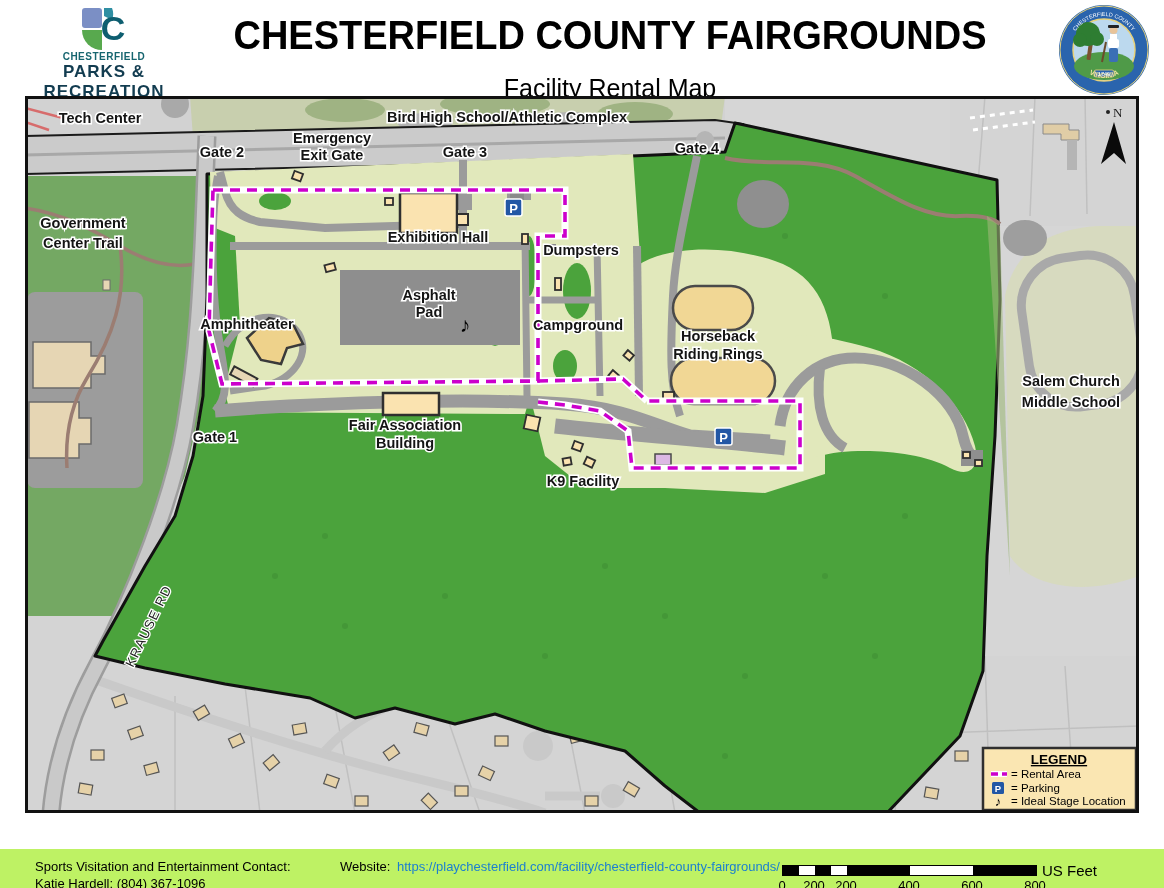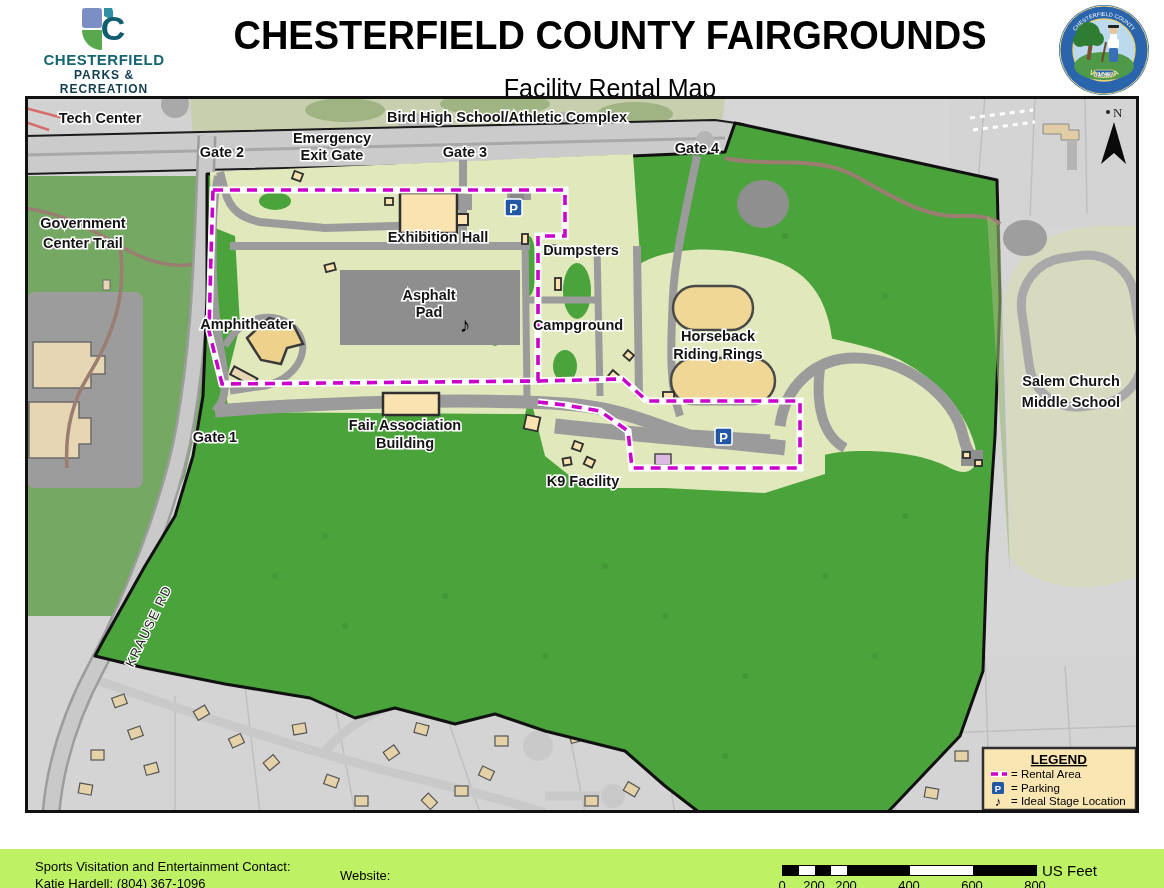--- a/index.html
+++ b/index.html
@@ -1,39 +1,39 @@
 <!DOCTYPE html>
 <html><head>
 <meta charset="utf-8">
 <style>
   html,body{margin:0;padding:0;background:#fff;}
   body{width:1164px;height:888px;position:relative;font-family:"Liberation Sans",sans-serif;overflow:hidden;}
   
   .header{position:absolute;left:0;top:0;width:1164px;height:96px;background:#fff;}
   .logo{position:absolute;left:14px;top:6px;width:180px;text-align:center;}
   .logo-mark{width:48px;height:44px;margin:0 auto;display:block;}
-  .logo-l1{color:#16656f;font-weight:bold;font-size:15px;letter-spacing:.5px;margin-top:1px;}
-  .logo-l2,.logo-l3{color:#123c50;font-weight:bold;font-size:12px;letter-spacing:1px;}
+  .logo-l1{color:#16656f;font-weight:bold;font-size:10px;letter-spacing:.5px;margin-top:1px;}
+  .logo-l2,.logo-l3{color:#123c50;font-weight:bold;font-size:17px;letter-spacing:1px;}
   .title{position:absolute;left:180px;top:14px;width:860px;text-align:center;font-size:38px;font-weight:800;color:#000;letter-spacing:0;white-space:nowrap;transform:scaleY(1.05);}
   .subtitle{position:absolute;left:180px;top:74px;width:860px;text-align:center;font-size:25px;color:#000;}
   .seal{position:absolute;right:14px;top:4px;width:92px;height:92px;}
   
   .map-wrap{position:absolute;left:25px;top:96px;width:1114px;height:717px;}
   .map-svg{display:block;}
   .maplabel{font-size:14.5px;font-weight:bold;fill:#141414;stroke:#fff;stroke-width:3.2px;paint-order:stroke;text-anchor:middle;}
   .road-label{font-size:13px;fill:#1c1c1c;stroke:#fff;stroke-width:2.6px;paint-order:stroke;letter-spacing:1.5px;}
   .legend-title{font-size:13.5px;font-weight:bold;fill:#000;text-decoration:underline;text-anchor:middle;}
   .legend-item{font-size:11.5px;fill:#000;}
   .p-glyph{font-size:13px;font-weight:bold;fill:#fff;text-anchor:middle;}
   .note-glyph{font-size:21px;fill:#000;text-anchor:middle;}
   .north-n{font-size:13px;fill:#222;font-family:"Liberation Serif",serif;}
   
   .footer{position:absolute;left:0;top:849px;width:1164px;height:88px;background:#bef264;font-size:13px;color:#000;}
   .f-left{position:absolute;left:35px;top:9px;line-height:17px;}
-  .f-mid{position:absolute;left:340px;top:9px;line-height:17px;margin-top:9px;}
+  .f-mid{position:absolute;left:340px;top:9px;line-height:17px;}
   .f-mid .row{display:flex;}
   .f-mid .lab{width:57px;}
   .f-link{color:#1b7fd0;text-decoration:none;}
   .scalebar{position:absolute;left:782px;top:16px;width:253px;height:9px;border:1px solid #000;display:flex;}
   .scalebar div{height:100%;}
   .sb-b{background:#000;}
   .sb-w{background:#fff;}
   .scale-ticks{position:absolute;left:782px;top:29px;width:253px;height:16px;}
   .scale-ticks span{position:absolute;transform:translateX(-50%);font-size:13px;}
   .us-feet{position:absolute;left:1042px;top:13px;font-size:15px;}
@@ -356,20 +356,21 @@
 </div>
 
 <div class="footer">
   <div class="f-left">
     <div>Sports Visitation and Entertainment Contact:</div>
     <div>Katie Hardell: (804) 367-1096</div>
   </div>
   <div class="f-mid">
     <div class="row">
       <span class="lab">Website:</span>
+      <a href="#" class="f-link">https://playchesterfield.com/facility/chesterfield-county-fairgrounds/</a>
     </div>
   </div>
   <div class="scalebar">
     <div class="sb-b" style="width:16px"></div>
       <div class="sb-w" style="width:16px"></div>
     <div class="sb-b" style="width:16px"></div>
       <div class="sb-w" style="width:16px"></div>
     <div class="sb-b" style="width:63px"></div>
       <div class="sb-w" style="width:63px"></div>
     <div class="sb-b" style="width:63px"></div>

